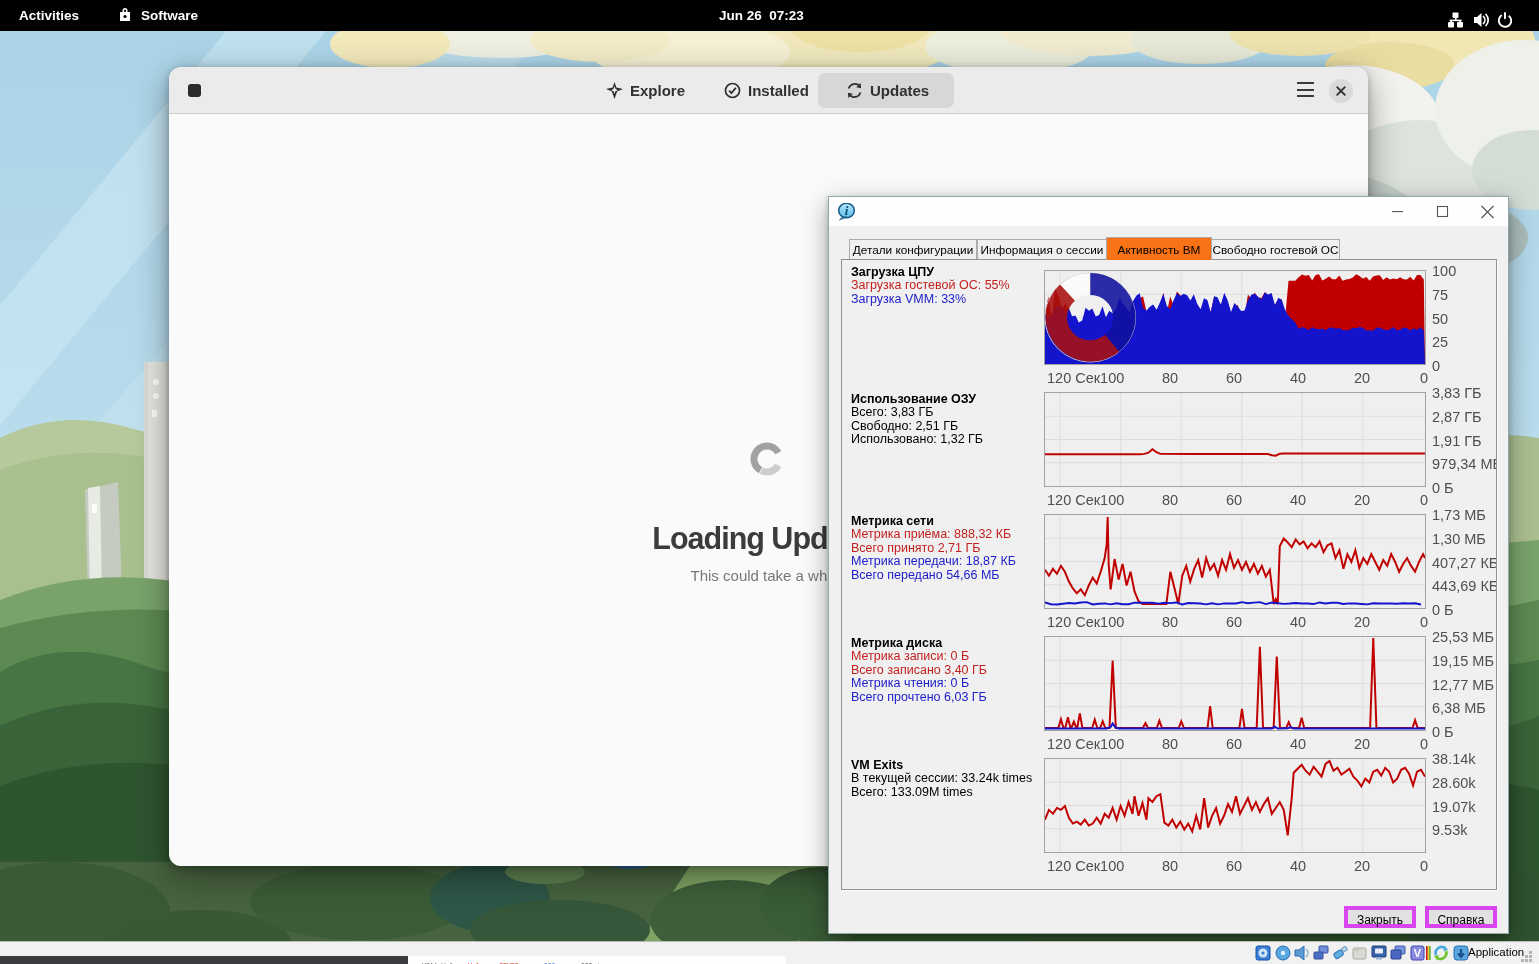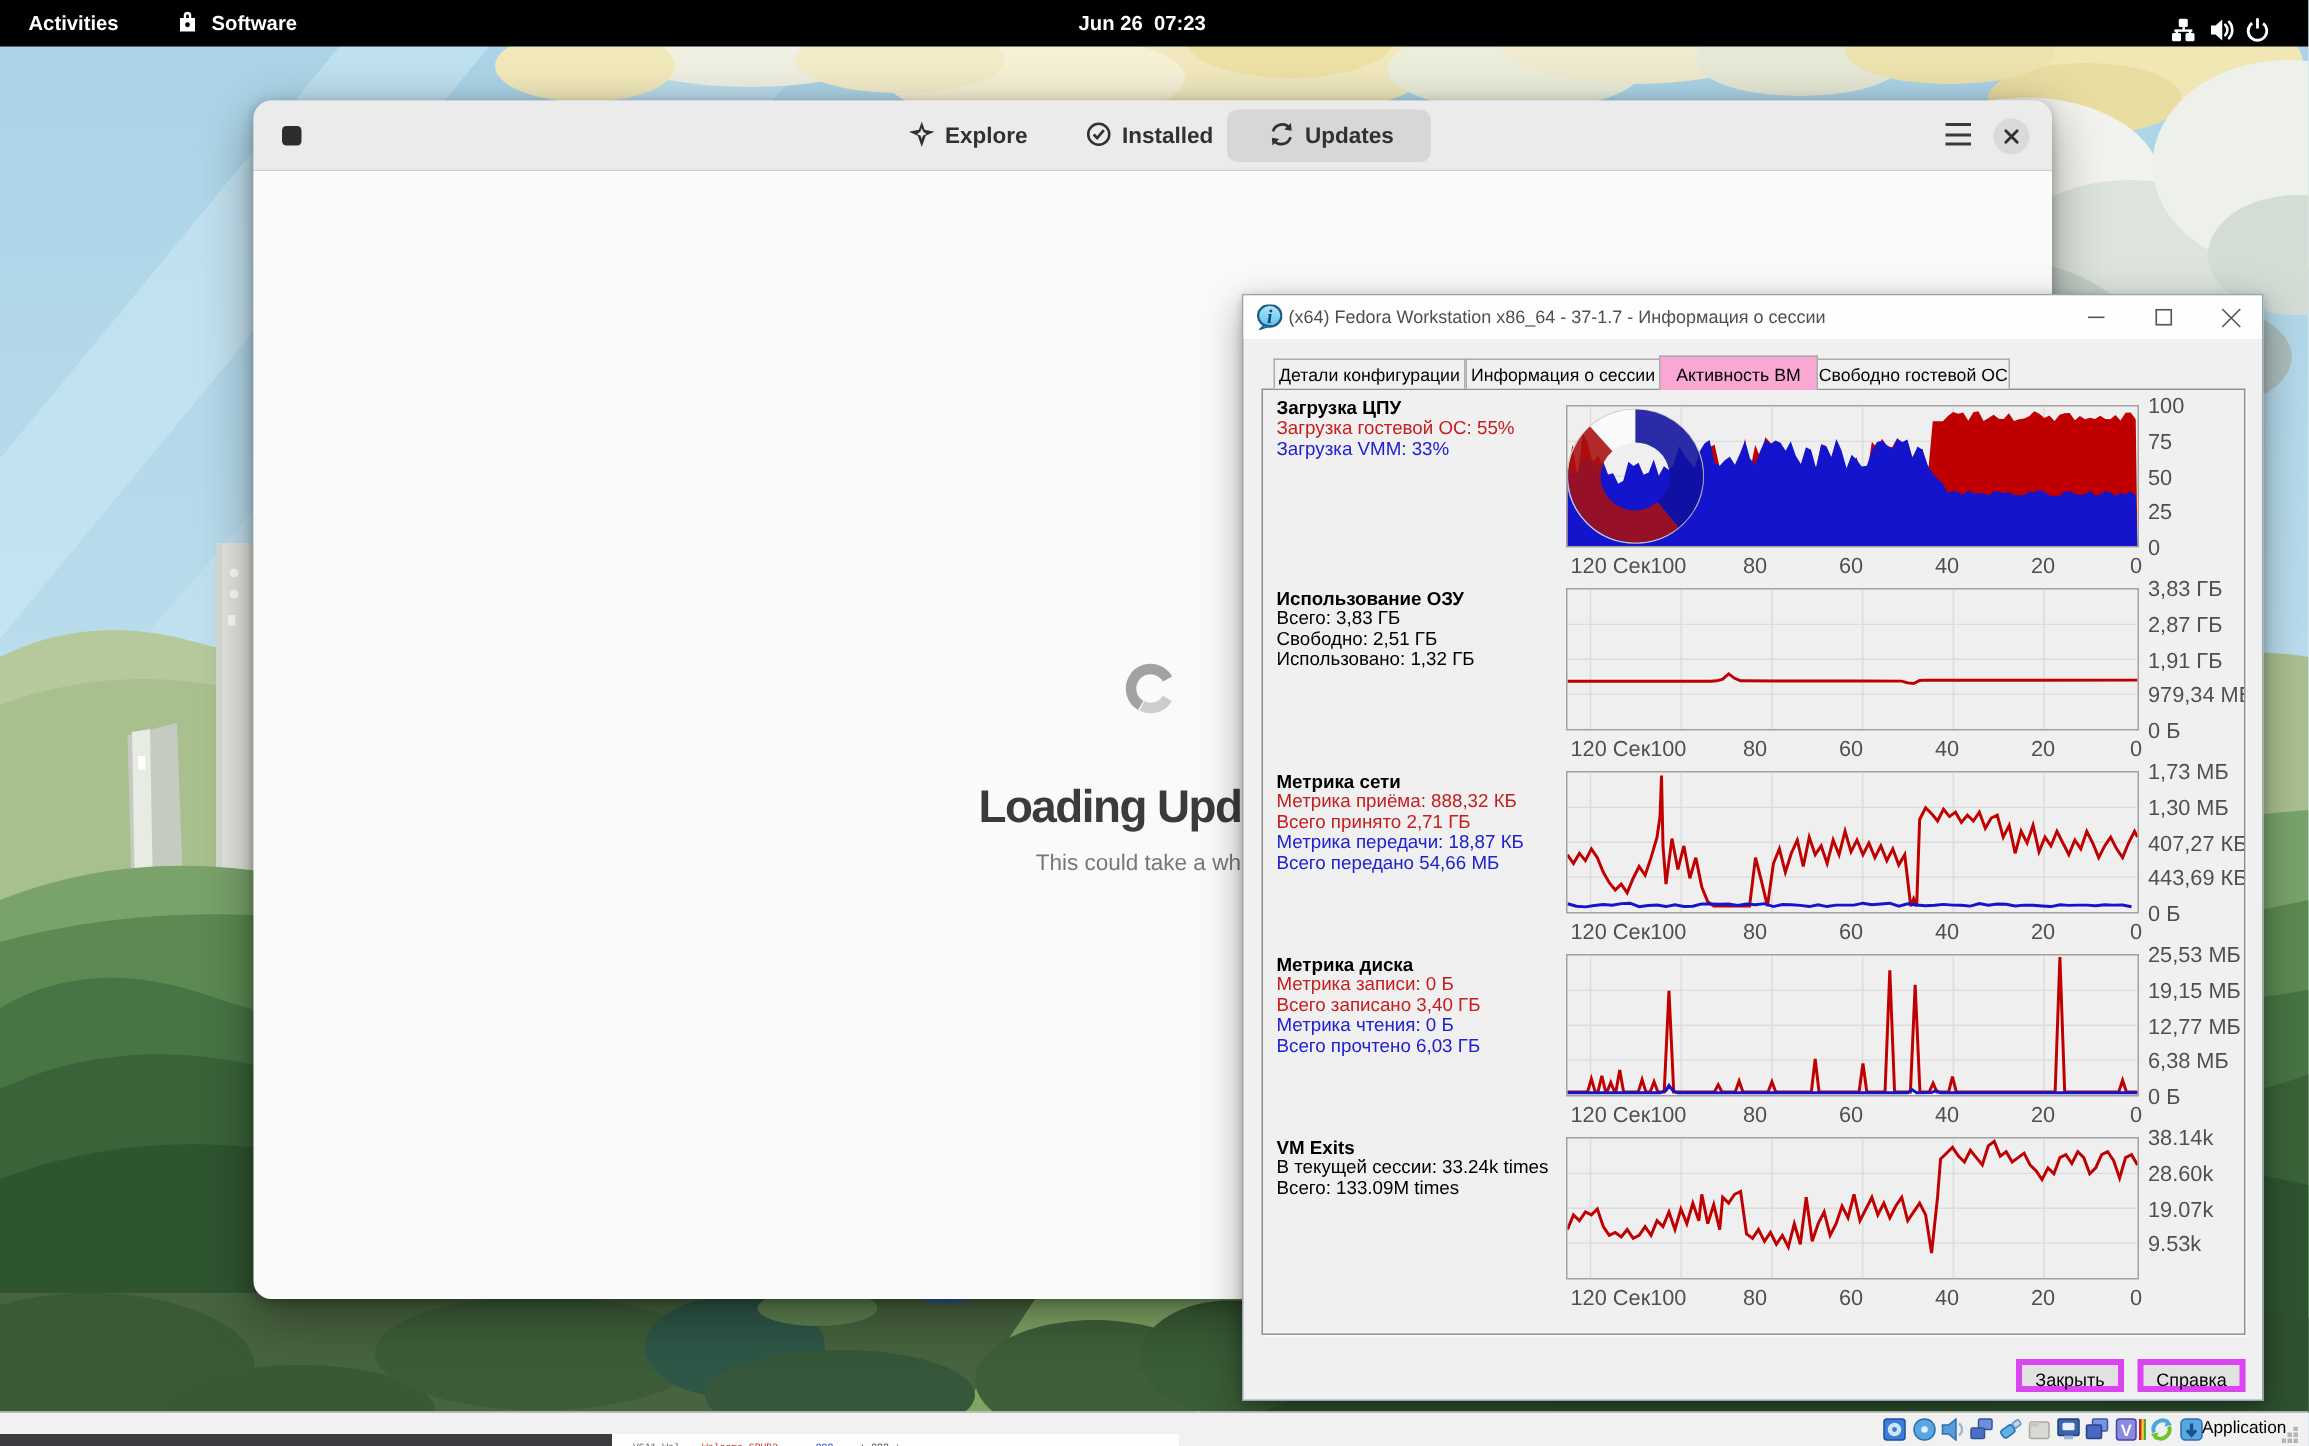--- a/index.html
+++ b/index.html
@@ -22,21 +22,21 @@
   #gs-loading { position:absolute; left:0; width:100%; text-align:center; top:407px; font-size:30.5px; font-weight:700; color:#3b3b3b; letter-spacing:-1px; }
   #gs-sub { position:absolute; left:0; width:100%; text-align:center; top:453px; font-size:15px; color:#77767b; }
 
   
   #vbwin { position:absolute; left:828px; top:196px; width:681px; height:738px; background:#f0f0f0; border:1px solid #92a8ac; box-shadow:0 8px 24px rgba(0,0,0,.35), 0 2px 6px rgba(0,0,0,.2); z-index:20; }
   #vbtitle { position:absolute; left:0; top:0; width:679px; height:29px; background:#fefefe; }
   #vbtitle .txt { position:absolute; left:30px; top:0; height:29px; line-height:29px; font-size:12px; color:#4e4e4e; }
   .vbctl { position:absolute; top:0; width:45px; height:29px; }
   #vbtabs { position:absolute; left:0; top:29px; width:557px; height:33px; z-index:3; }
   .vbtab { position:absolute; bottom:0; height:20px; background:#f0f0f0; border:1px solid #acacac; border-bottom:none; font-size:11.8px; color:#000; text-align:center; line-height:20px; white-space:nowrap; overflow:hidden; }
-  .vbtab.active { height:23px; background:#f9a8d4; z-index:3; line-height:24px; margin-bottom:-1px; }
+  .vbtab.active { height:23px; background:#f97316; z-index:3; line-height:24px; margin-bottom:-1px; }
   #vbpane { position:absolute; left:12px; top:62px; width:656px; height:631px; background:#f0f0f0; border:1px solid #919191; box-shadow:1px 1px 0 #fdfdfd; }
   .vbbtn { position:absolute; top:709px; width:72px; height:22px; background:#e1e1e1; border:4px solid #d946ef; font-size:12px; color:#000; text-align:center; line-height:20px; font-family:"Liberation Sans",sans-serif; }
 
   
   .crow { position:absolute; left:0; width:654px; }
   .clabels { position:absolute; left:9px; top:0; width:190px; font-size:12.5px; line-height:13.4px; color:#000; }
   .clabels .t { font-weight:700; }
   .clabels .r { color:#c41e1e; }
   .clabels .b { color:#2020cc; }
   .cbox { position:absolute; left:202px; top:1px; width:382px; height:95px; background:#efefef; border:1px solid #a2a2a2; }
@@ -214,21 +214,20 @@
             <linearGradient id="balg" x1="0" y1="0" x2="0" y2="1">
               <stop offset="0" stop-color="#b8e6fa"></stop>
               <stop offset="0.45" stop-color="#8ed4f4"></stop>
               <stop offset="1" stop-color="#5fc0ec"></stop>
             </linearGradient>
           </defs>
       <ellipse cx="8.5" cy="7.5" rx="7.8" ry="7.2" fill="url(#balg)" stroke="#1c5e86" stroke-width="1.5"></ellipse>
       <path d="M5 13.5 L1.5 16.8 L9 14.2 Z" fill="#2a7fb4" stroke="#1c5e86" stroke-width="0.8"></path>
       <text x="8.5" y="12" text-anchor="middle" font-family="Liberation Serif, serif" font-size="13" font-style="italic" font-weight="700" fill="#0d4a74">i</text>
     </svg>
-    <div class="txt">(x64) Fedora Workstation x86_64 - 37-1.7 - Информация о сессии</div>
     <div class="vbctl" style="left:546px;"><svg width="45" height="29">
             <rect x="17" y="14" width="11" height="1.1" fill="#565656"></rect>
           </svg></div>
     <div class="vbctl" style="left:591px;"><svg width="45" height="29">
             <rect x="17.5" y="9.5" width="10" height="10" fill="none" stroke="#565656" stroke-width="1.1"></rect>
           </svg></div>
     <div class="vbctl" style="left:636px;"><svg width="45" height="29">
             <path d="M16.5 9 L28.5 21 M28.5 9 L16.5 21" stroke="#565656" stroke-width="1.1"></path>
           </svg></div>
   </div>

